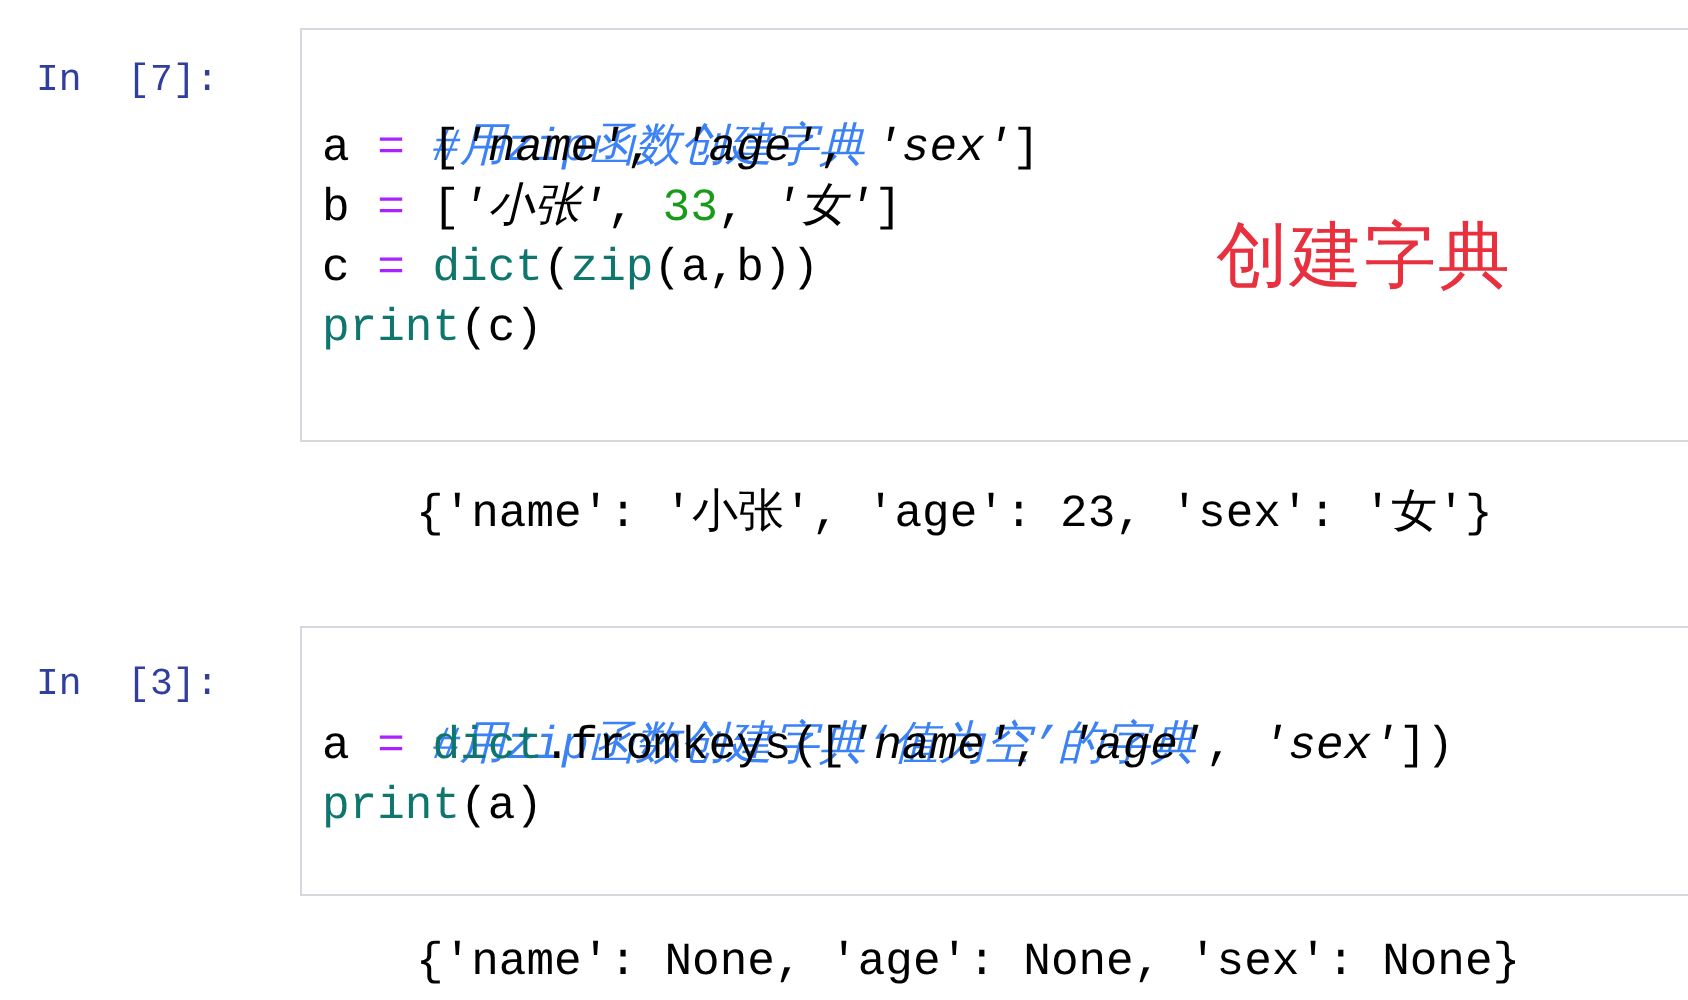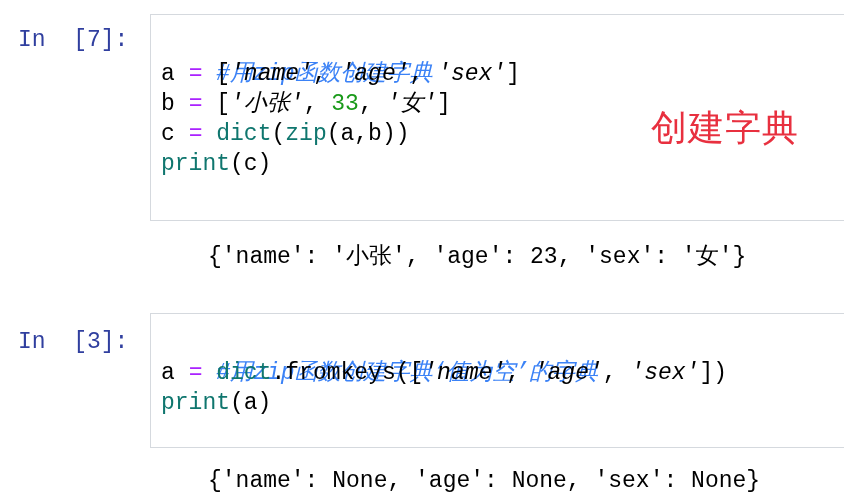--- a/index.html
+++ b/index.html
@@ -14,21 +14,21 @@
       position: relative;
       font-family: "Liberation Mono", "DejaVu Sans Mono", monospace;
       font-size: 23px;
       color: #000000;
     }
     .prompt {
       position: absolute;
       left: 18px;
       color: #303f9f;
       font-family: "Liberation Mono", "DejaVu Sans Mono", monospace;
-      font-size: 23px;
+      font-size: 19px;
       white-space: pre;
       line-height: 28px;
     }
     .input-box {
       position: absolute;
       left: 150px;
       right: -4px;
       background: #ffffff;
       border: 1px solid #d5d9de;
       border-right: none;
@@ -49,21 +49,21 @@
     .output {
       position: absolute;
       left: 160px;
       white-space: pre;
       line-height: 30px;
       color: #000000;
       margin-left: 48px;
     }
     .annotation {
       position: absolute;
-      left: 651px;
+      left: 608px;
       top: 104px;
       font-family: "DejaVu Sans", "Liberation Sans", sans-serif;
       font-size: 36px;
       color: #e8303f;
       letter-spacing: 1px;
     }
   </style>
 </head>
 <body>
 

